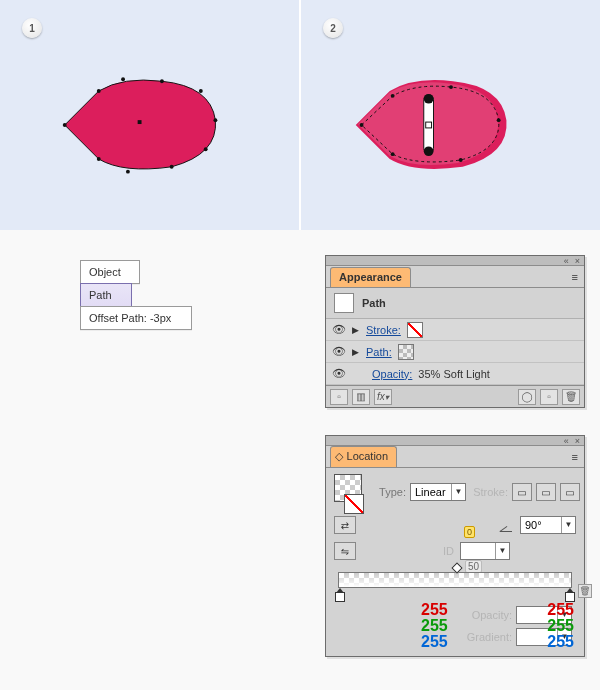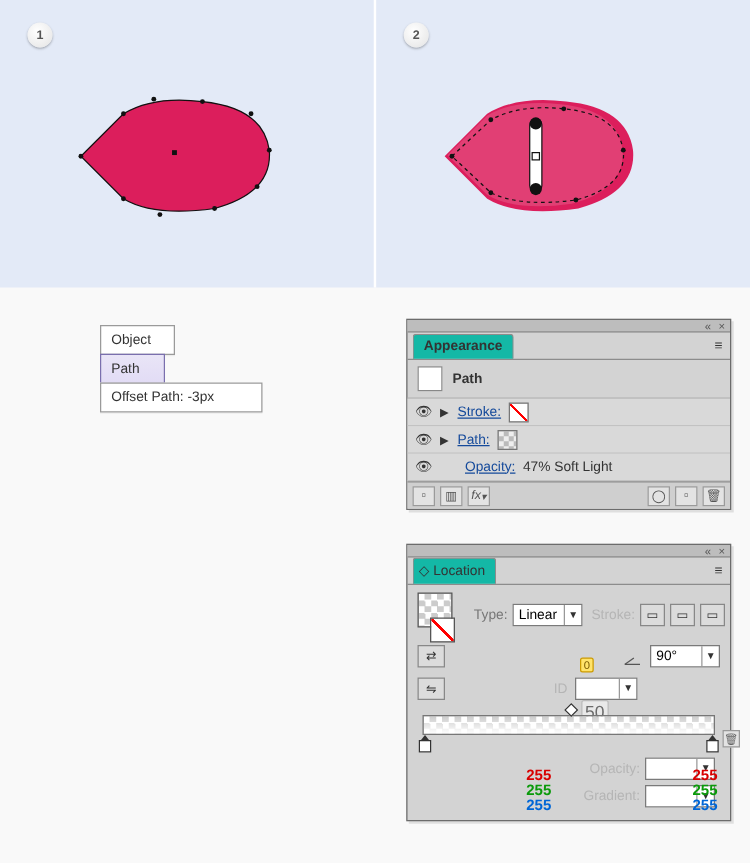--- a/index.html
+++ b/index.html
@@ -15,28 +15,28 @@
   .step-badge { position: absolute; top: 18px; left: 22px; width: 20px; height: 20px; border-radius: 50%; background: radial-gradient(circle at 40% 35%, #fff, #e3e3e3); box-shadow: 0 1px 2px rgba(0,0,0,.3); display:flex; align-items:center; justify-content:center; font-size:10px; color:#555; font-weight:bold; }
   .fish { position:absolute; top:70px; left:55px; width:175px; height:110px; }
   .fish svg { width:100%; height:100%; overflow:visible; }
 
   
   .leftstack { position:absolute; top:260px; left:80px; width:175px; }
   .leftstack .item { border:1px solid #9a9a9a; background:#fff; padding:5px 8px; margin-bottom:-1px; font-size:11px; box-shadow: 0 1px 0 rgba(0,0,0,.05); }
   .leftstack .item.sel { background: linear-gradient(#e9e5f7,#e2dcf5); border-color:#7a6fae; }
   .leftstack .item:nth-child(1){ width:60px; }
   .leftstack .item:nth-child(2){ width:52px; }
-  .leftstack .item:nth-child(3){ width:130px; }
+  .leftstack .item:nth-child(3){ width:112px; }
 
   
   .panel { position:absolute; background:#d3d3d3; border:1px solid #6c6c6c; box-shadow: 2px 2px 0 rgba(0,0,0,.1); font-size:11px; }
   .panel-top { height:10px; background:#bdbdbd; border-bottom:1px solid #8c8c8c; display:flex; justify-content:flex-end; align-items:center; padding:0 4px; gap:6px; }
   .panel-top span { font-size:9px; color:#555; cursor:default; }
   .tabbar { display:flex; height:22px; border-bottom:1px solid #8c8c8c; align-items:flex-end; padding-left:4px; }
-  .tab { padding:3px 8px 4px 8px; background:#14b8a6; border:1px solid #8c8c8c; border-bottom:none; border-radius:3px 3px 0 0; margin-right:2px; font-weight:bold; color:#333; }
+  .tab { padding:3px 8px 4px 8px; background:#fdba74; border:1px solid #8c8c8c; border-bottom:none; border-radius:3px 3px 0 0; margin-right:2px; font-weight:bold; color:#333; }
   .panel-foot { height:22px; border-top:1px solid #8c8c8c; display:flex; align-items:center; gap:4px; padding:0 4px; background:#cfcfcf; }
   .foot-btn { width:18px; height:16px; border:1px solid #9a9a9a; background:#e3e3e3; display:flex; align-items:center; justify-content:center; font-size:10px; color:#555; }
 
   
   #appearance { top:255px; left:325px; width:260px; }
   .app-header-row { display:flex; align-items:center; gap:8px; padding:5px 8px; border-bottom:1px solid #b0b0b0; }
   .path-thumb { width:20px; height:20px; border:1px solid #888; background:#fff; }
   .app-row { display:flex; align-items:center; gap:6px; height:22px; padding:0 6px; border-bottom:1px solid #c2c2c2; background:#d9d9d9; }
   .eye { width:14px; text-align:center; color:#333; }
   .tri { width:8px; color:#333; font-size:9px; }
@@ -64,24 +64,24 @@
 
   .grad-bar-wrap { position:relative; margin:10px 4px 2px 4px; }
   .grad-bar { height:16px; border:1px solid #777; background:
      linear-gradient(to top, rgba(255,255,255,1), rgba(255,255,255,0)),
      repeating-conic-gradient(#ccc 0 25%, #fff 0 50%) 0 0/10px 10px; }
   .opacity-diamond { position:absolute; top:-8px; width:8px; height:8px; border:1px solid #333; background:#fff; transform:rotate(45deg); }
   .stop { position:absolute; bottom:-12px; width:10px; height:12px; }
   .stop::before{ content:""; position:absolute; top:0; left:1px; width:0; height:0; border-left:4px solid transparent; border-right:4px solid transparent; border-bottom:5px solid #333; }
   .stop::after{ content:""; position:absolute; top:4px; left:0; width:8px; height:8px; border:1px solid #333; background:#fff; }
   .loc-mark { position:absolute; top:-17px; left:3px; background:#ffe36a; border:1px solid #cc9a00; color:#7a5b00; font-size:9px; padding:0 2px; border-radius:2px; }
-  .loc-mark2 { position:absolute; top:17px; left:96px; color:#6b6b6b; background:#e9e9e9; border:1px solid #bbb; font-size:14px; padding:0 2px; border-radius:2px; }
+  .loc-mark2 { position:absolute; top:17px; left:96px; color:#6b6b6b; background:#e9e9e9; border:1px solid #bbb; font-size:10px; padding:0 2px; border-radius:2px; }
   .trash { width:14px; height:14px; border:1px solid #999; background:#e3e3e3; display:flex; align-items:center; justify-content:center; font-size:9px; color:#666; }
 
-  .rgb-col { display:flex; flex-direction:column; line-height:1; font-weight:bold; font-size:12px; }
+  .rgb-col { display:flex; flex-direction:column; line-height:1; font-weight:bold; font-size:16px; }
   .rgb-col .r{ color:#d80000;} .rgb-col .g{ color:#0a9a0a;} .rgb-col .b{ color:#0066d6;}
 
   .fx { font-style:italic; font-family:Georgia,serif; }
 </style>
 </head>
 <body>
 
 <div class="watermark">
   <span class="cn">思缘设计论坛</span>
   <span class="en">WWW.MISSYUAN.COM</span>
@@ -161,21 +161,21 @@
   <div class="app-row">
     <span class="eye">👁</span>
     <span class="tri">▶</span>
     <span class="link">Path:</span>
     <span class="swatch-pat"></span>
   </div>
   <div class="app-row">
     <span class="eye">👁</span>
     <span style="width:14px"></span>
     <span class="link">Opacity:</span>
-    <span>47% Soft Light</span>
+    <span>35% Soft Light</span>
   </div>
   <div class="panel-foot">
     <div class="foot-btn">▫</div>
     <div class="foot-btn">▥</div>
     <div class="foot-btn fx">
         <span>fx</span>
         <sub>▾</sub>
       </div>
     <div style="flex:1"></div>
     <div class="foot-btn">◯</div>

